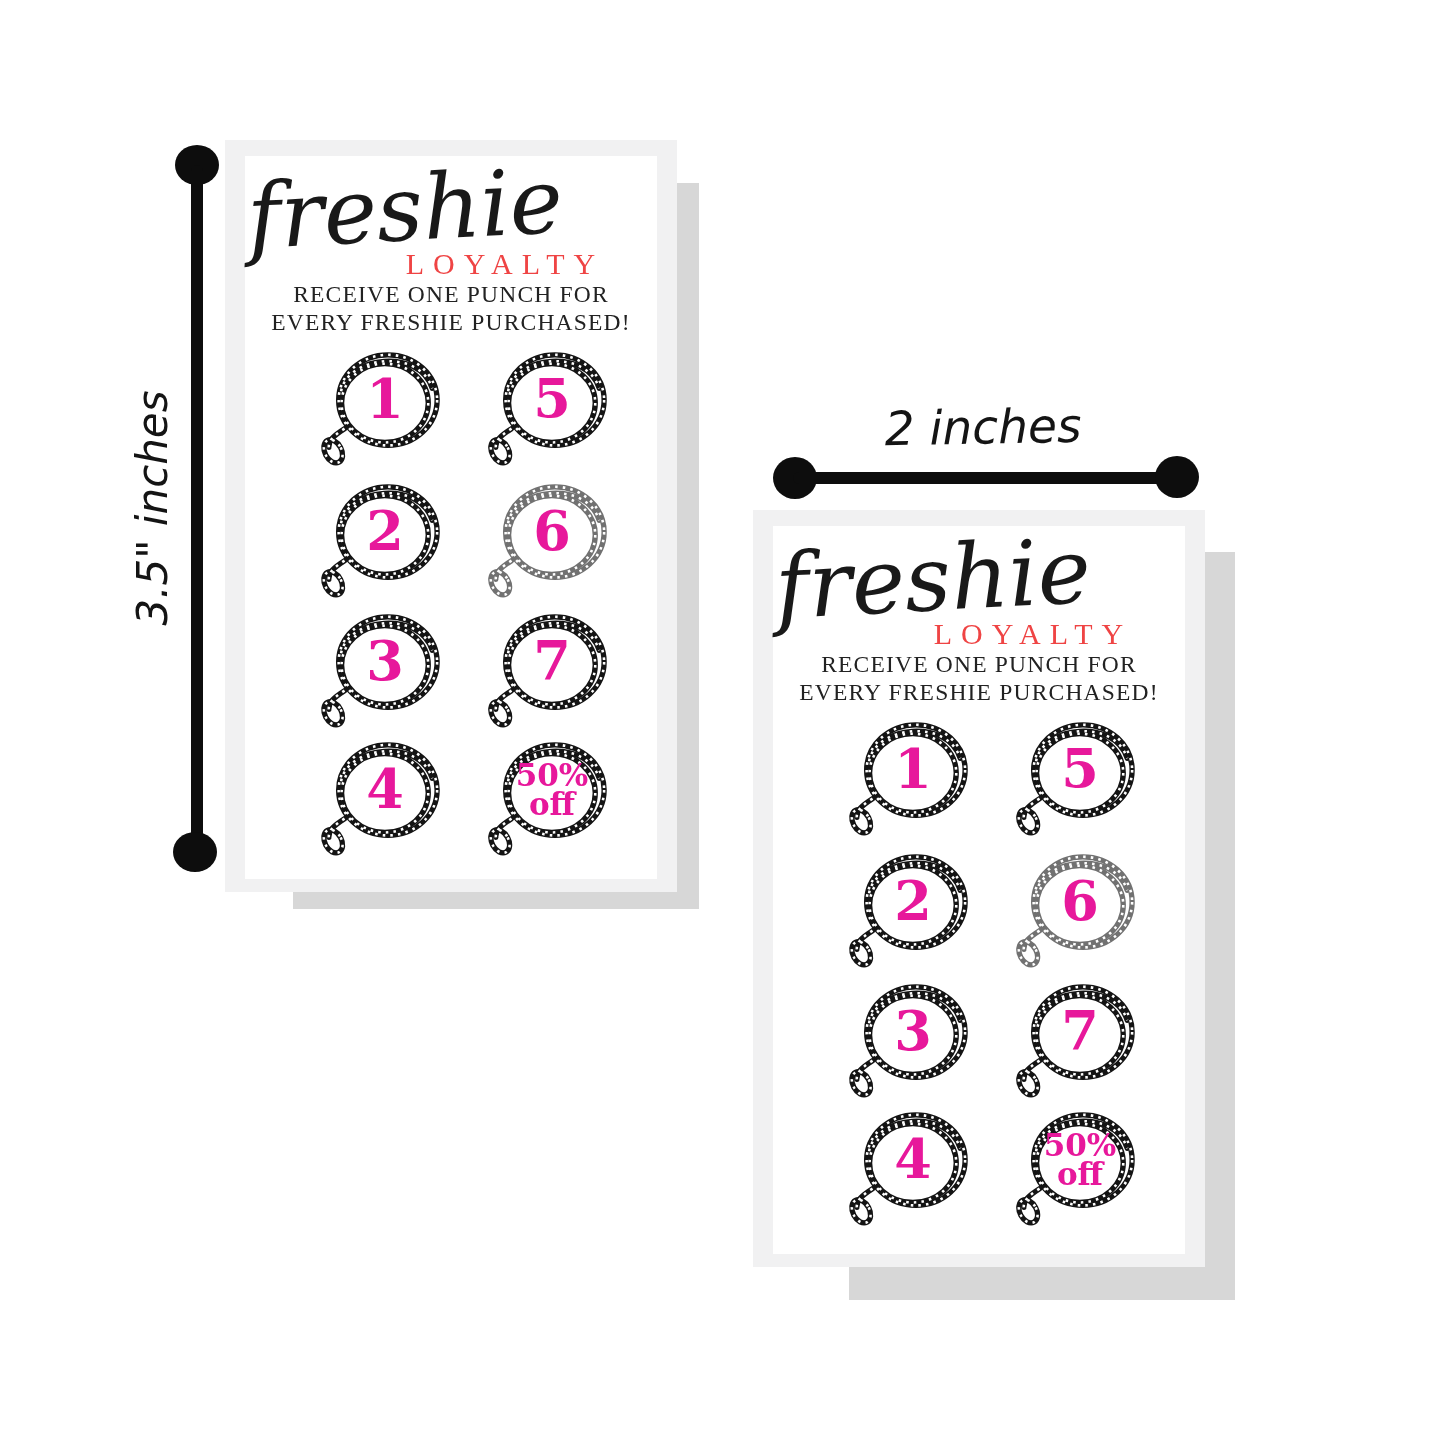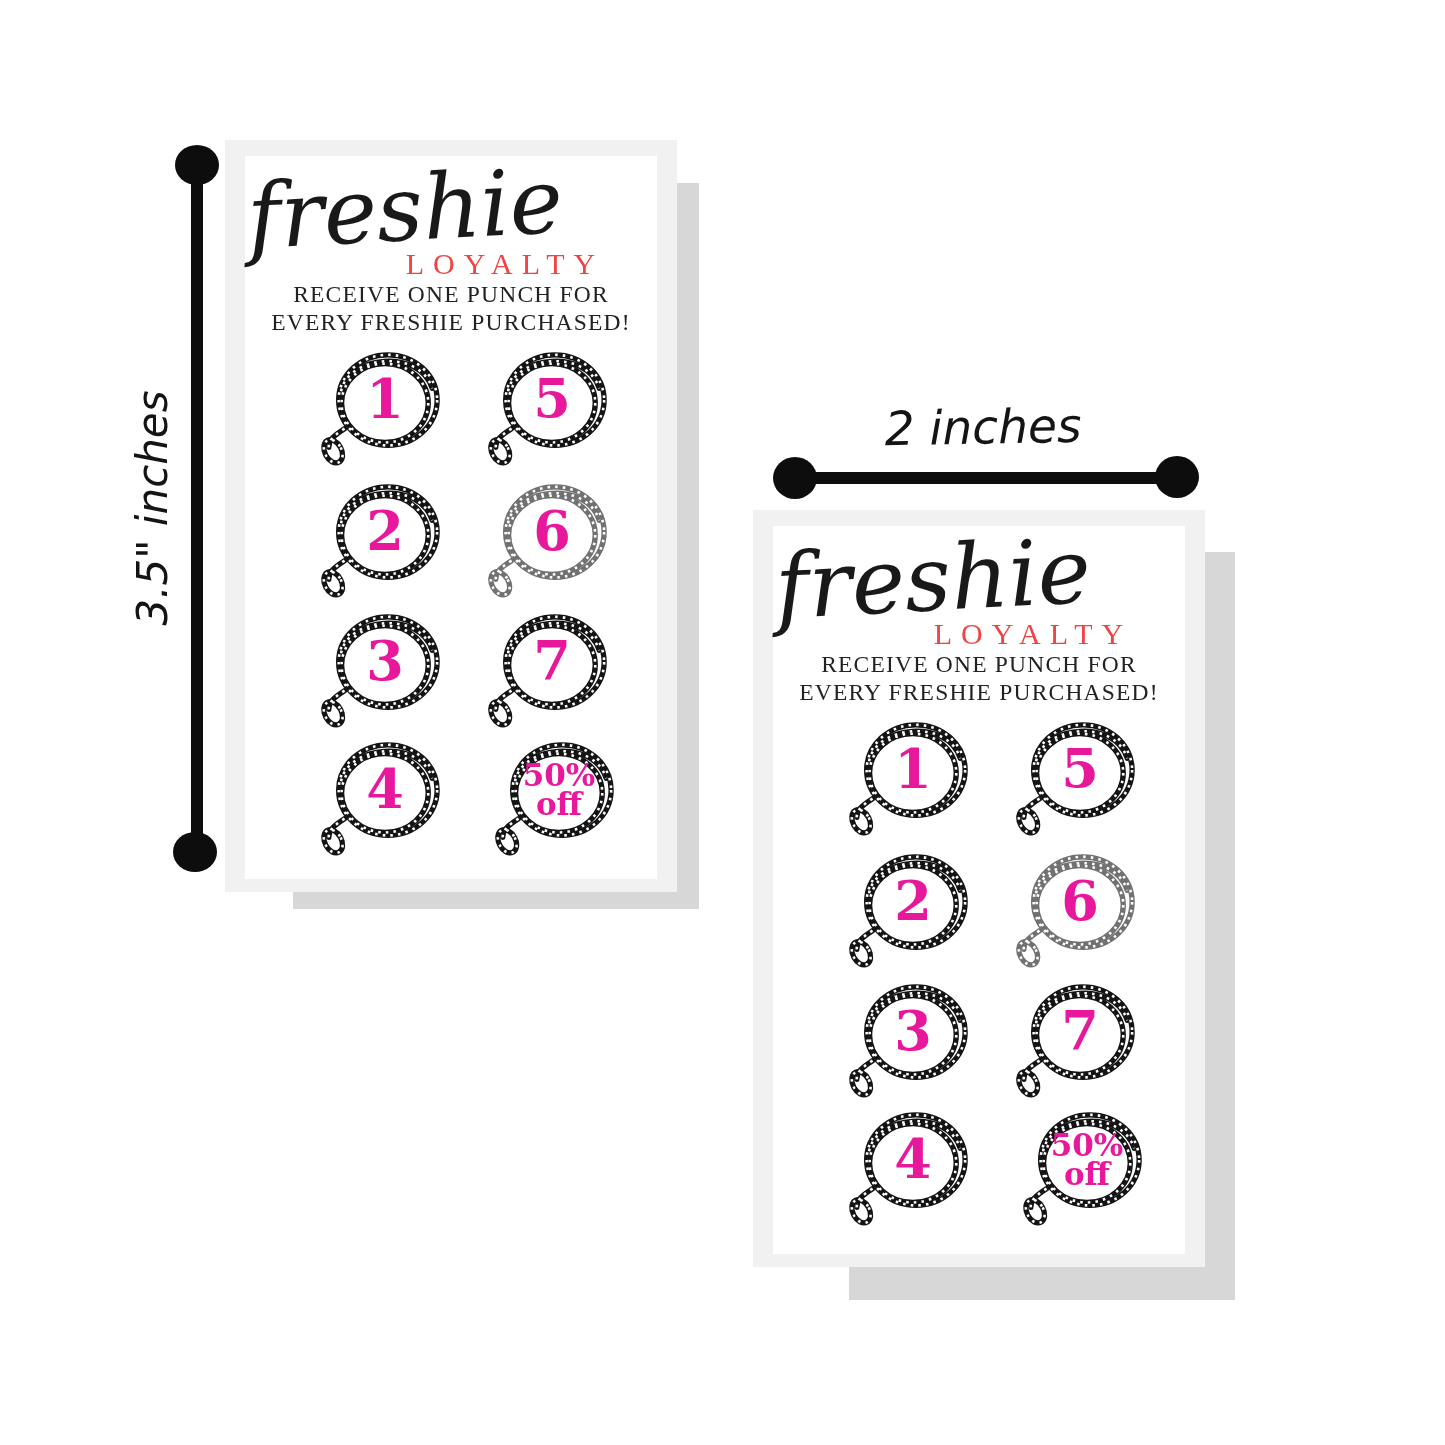--- a/index.html
+++ b/index.html
@@ -51,21 +51,21 @@
     display:flex;align-items:center;justify-content:center;
     font-family:"DejaVu Serif",serif;font-weight:700;font-size:54px;
     color:var(--accent-pink,#e7189b);white-space:pre-line;text-align:center;line-height:.92;
   }
   .punch-label.small{font-size:31px;}
 
   
   .p1{left:70px;top:186px;}  .p2{left:237px;top:186px;}
   .p3{left:70px;top:318px;}  .p4{left:237px;top:318px;}
   .p5{left:70px;top:448px;}  .p6{left:237px;top:448px;}
-  .p7{left:70px;top:576px;}  .p8{left:244px;top:576px;}
+  .p7{left:70px;top:576px;}  .p8{left:237px;top:576px;}
 </style>
 </head>
 <body>
 
 <svg width="0" height="0" style="position:absolute" aria-hidden="true">
   <defs>
     <g id="lasso">
       <g fill="none" stroke="currentColor" stroke-width="5.4" stroke-linecap="round">
         <path d="M30,88 C19,95 13.5,100 14,107"></path>
         <ellipse cx="18.5" cy="111" rx="8.5" ry="12.5" transform="rotate(-28 18.5 111)"></ellipse>

